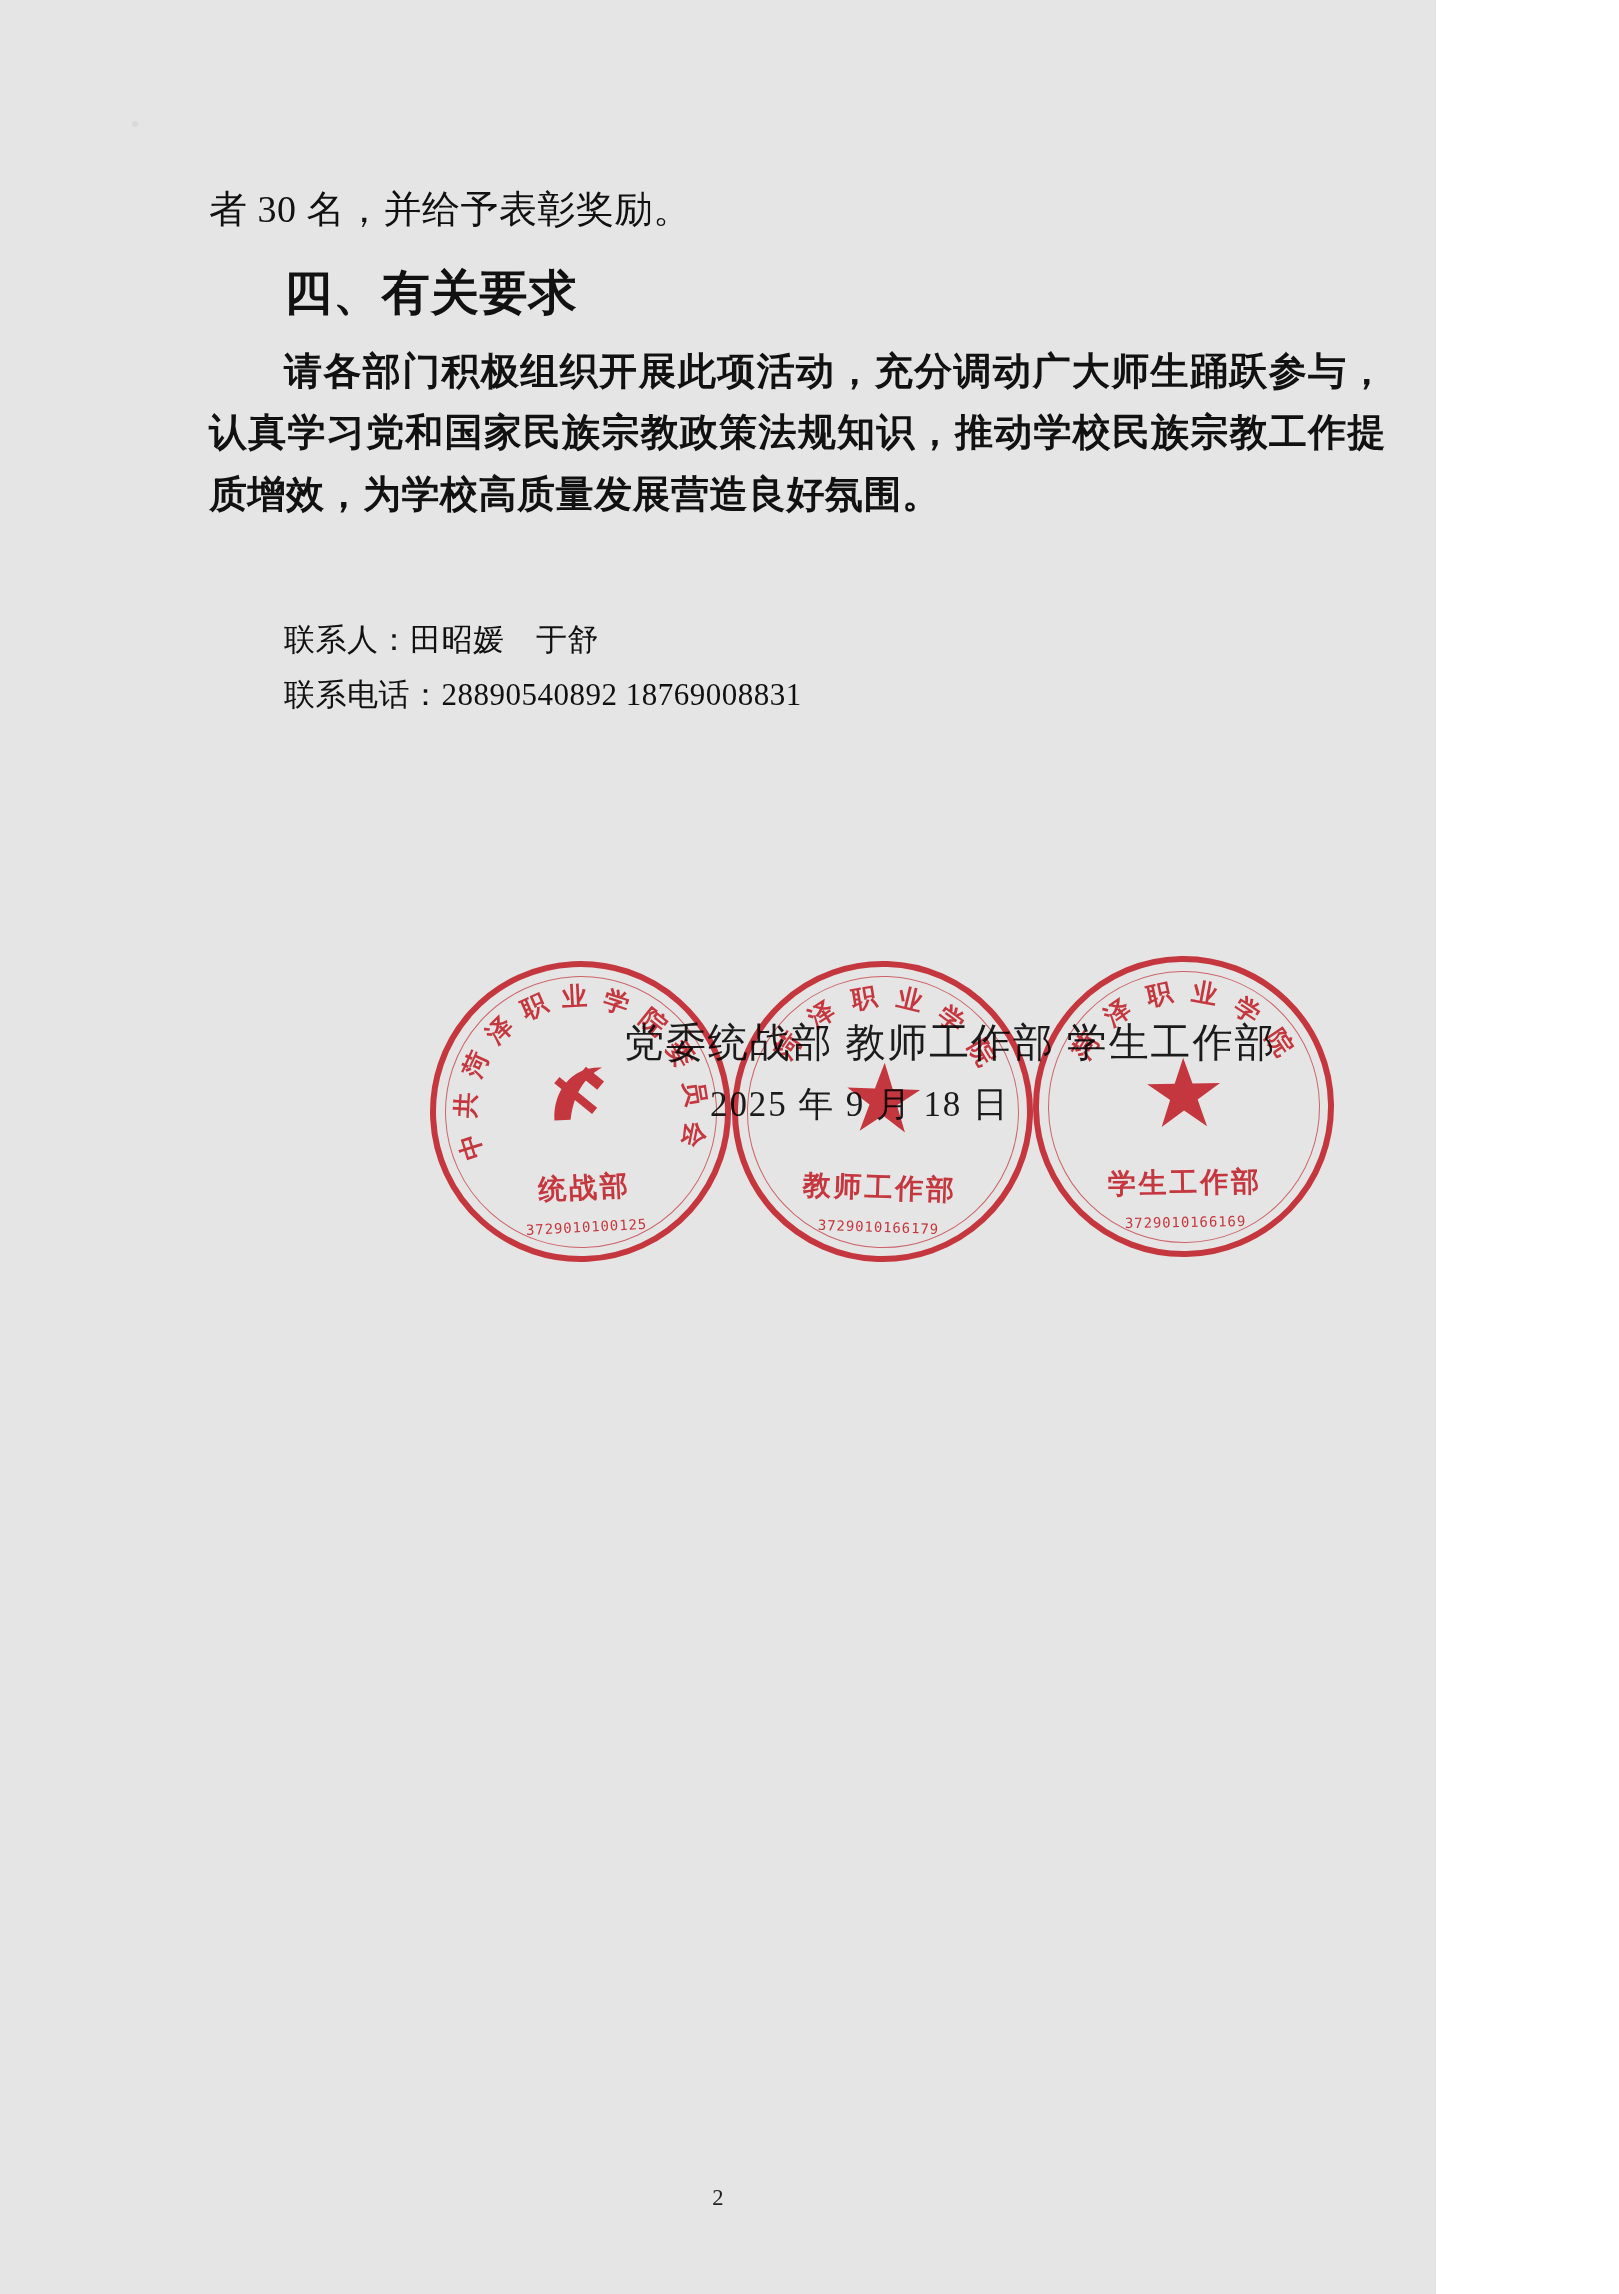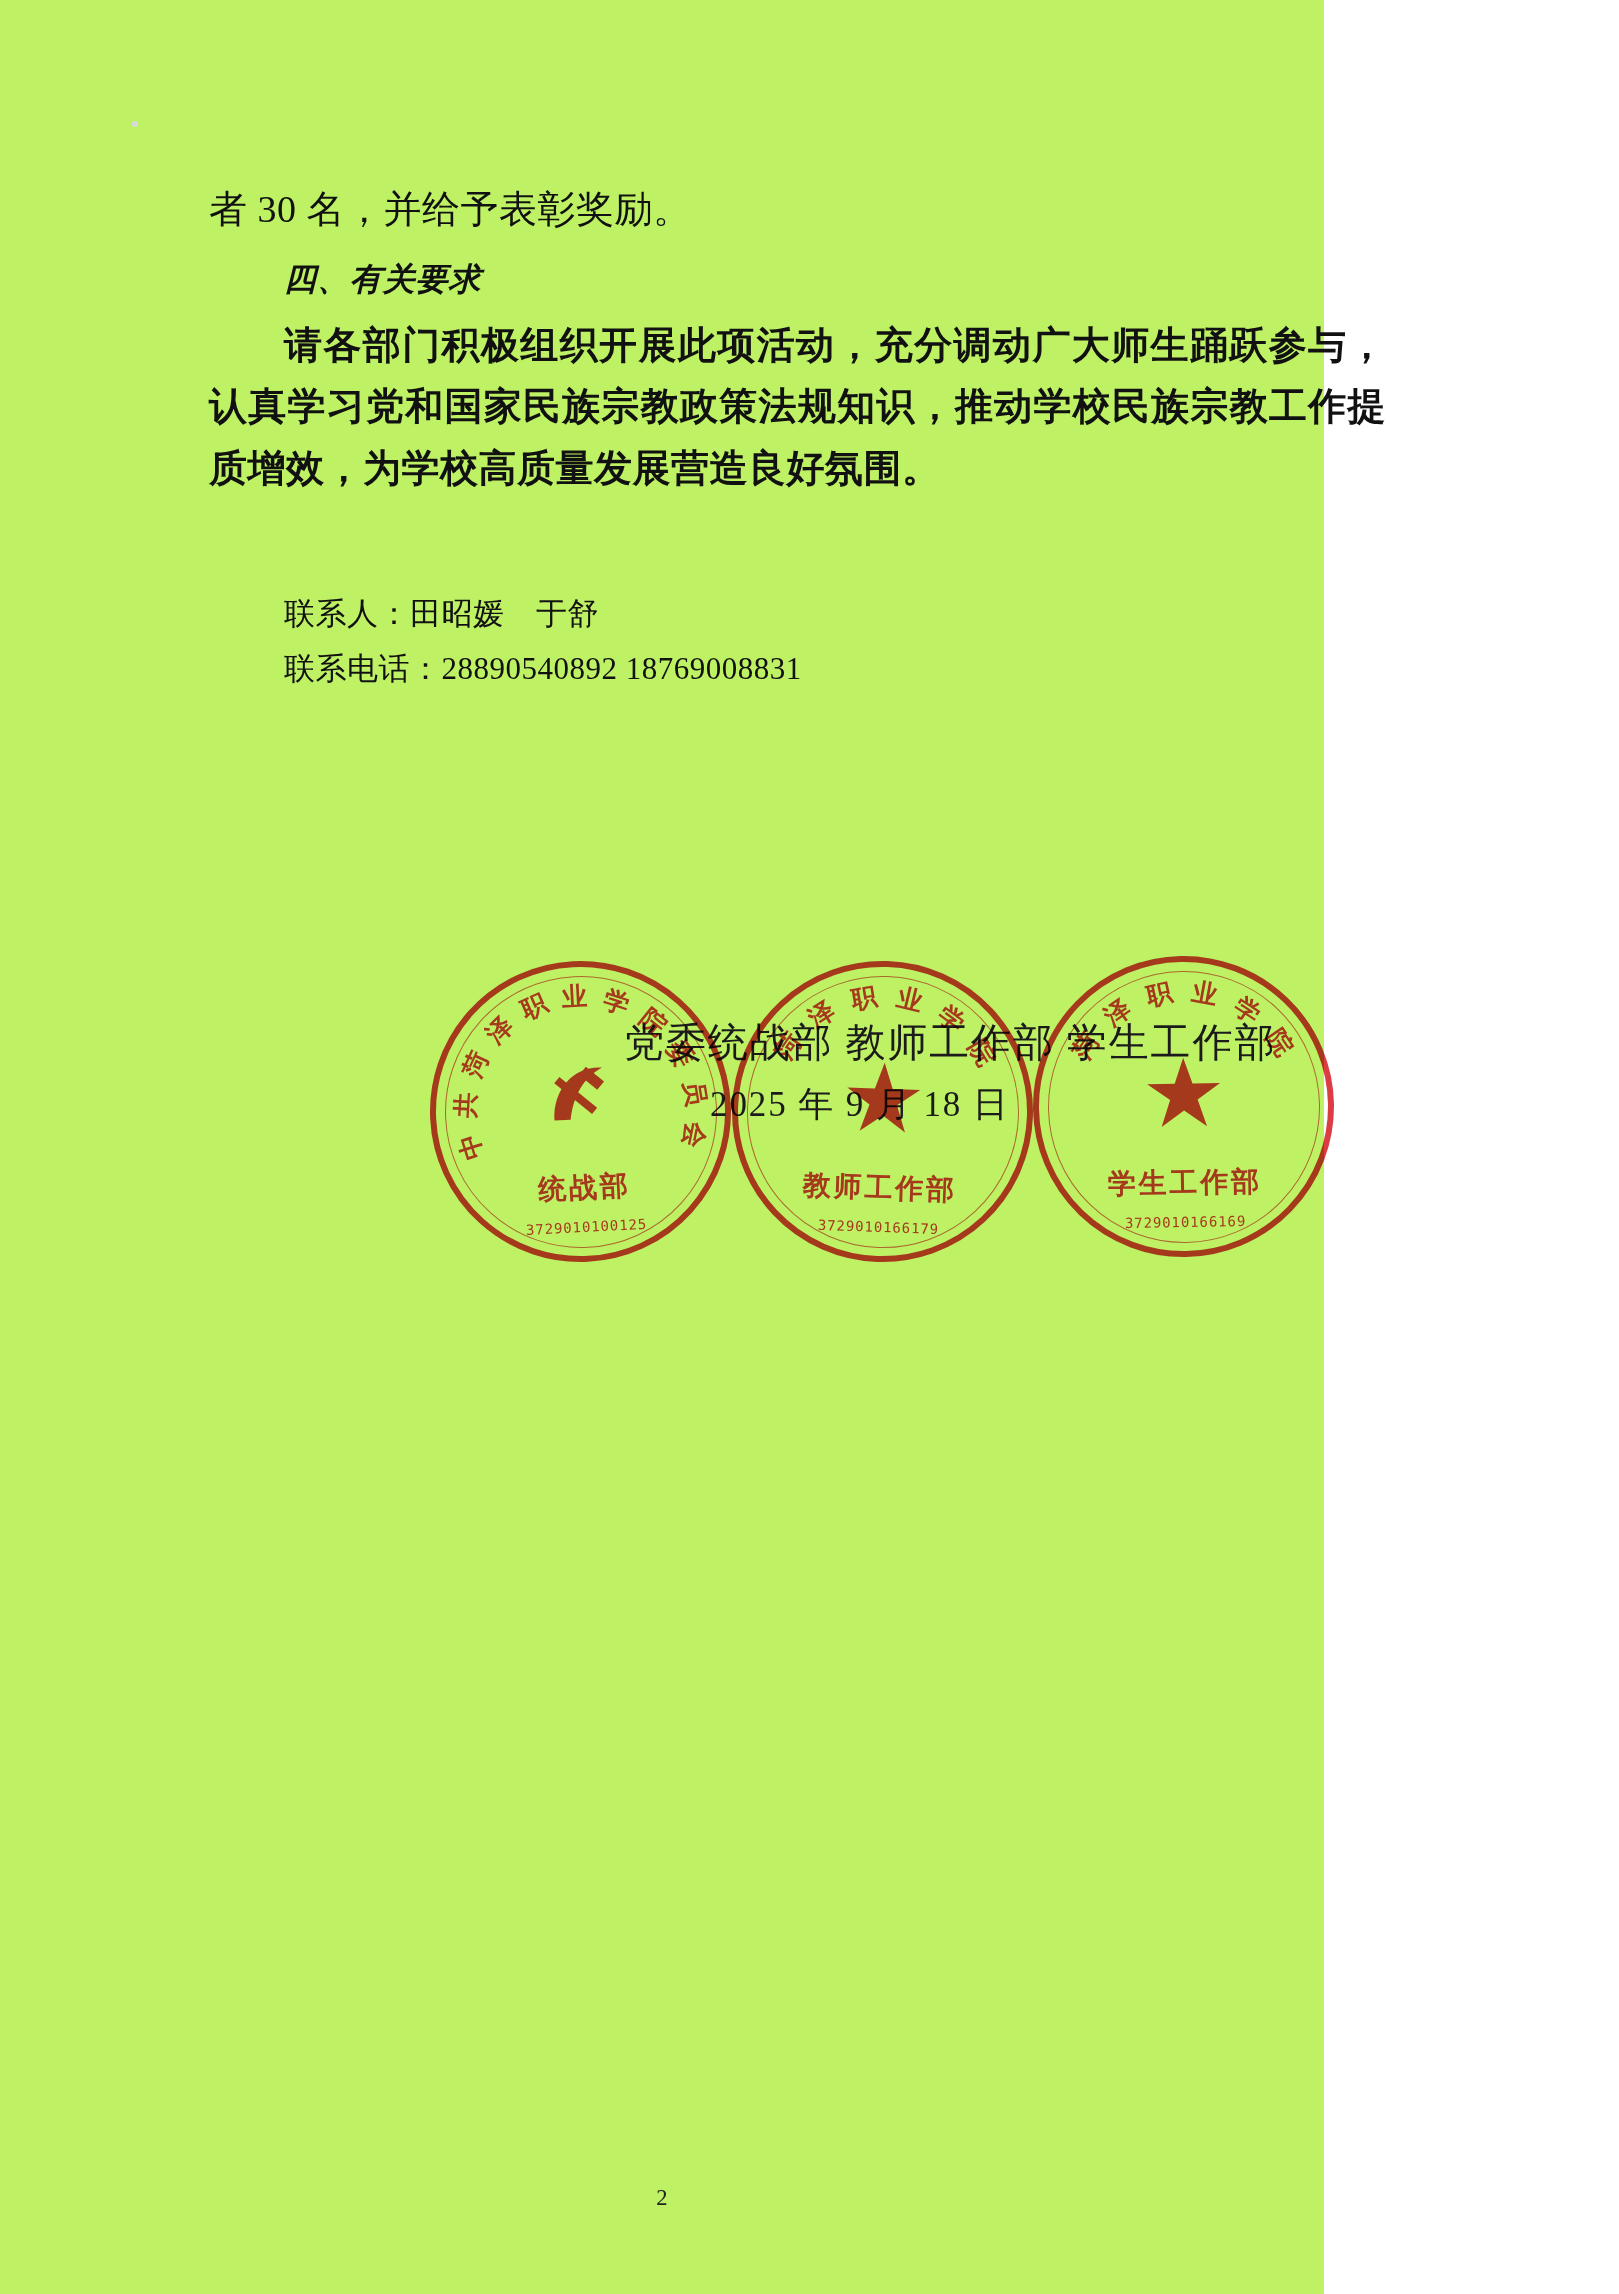--- a/index.html
+++ b/index.html
@@ -13,23 +13,23 @@
     position: relative;
     font-family: "Liberation Serif", "DejaVu Serif", serif;
     color: #111;
     overflow: hidden;
   }
 
   
   .page {
     position: absolute;
     left: 0; top: 0;
-    width: 1324px;
+    width: 1436px;
     height: 2295px;
-    background: #bef264;
+    background: #e5e5e5;
   }
 
   .content {
     position: absolute;
     left: 209px;
     top: 179px;
     width: 1177px;
   }
 
   .para {
@@ -37,28 +37,27 @@
     line-height: 1.62;
     letter-spacing: 0.5px;
     text-align: justify;
     margin: 0 0 5.6px 0;
     font-family: "Liberation Serif", "DejaVu Serif", serif;
   }
 
   .indent { text-indent: 75px; font-weight: bold; }
 
   .heading {
-    font-size: 32px;
+    font-size: 48px;
     line-height: 1.62;
     letter-spacing: 0.9px;
     margin: 13px 0 9.4px 0;
     text-indent: 75px;
     font-weight: bold;
     font-family: "DejaVu Sans", "Liberation Sans", sans-serif;
-    font-style: italic;
   }
 
   .gap-block { height: 81px; }
 
   .contact-line {
     font-size: 31px;
     line-height: 1.78;
     text-indent: 75px;
     margin: 0;
     letter-spacing: 0.5px;

